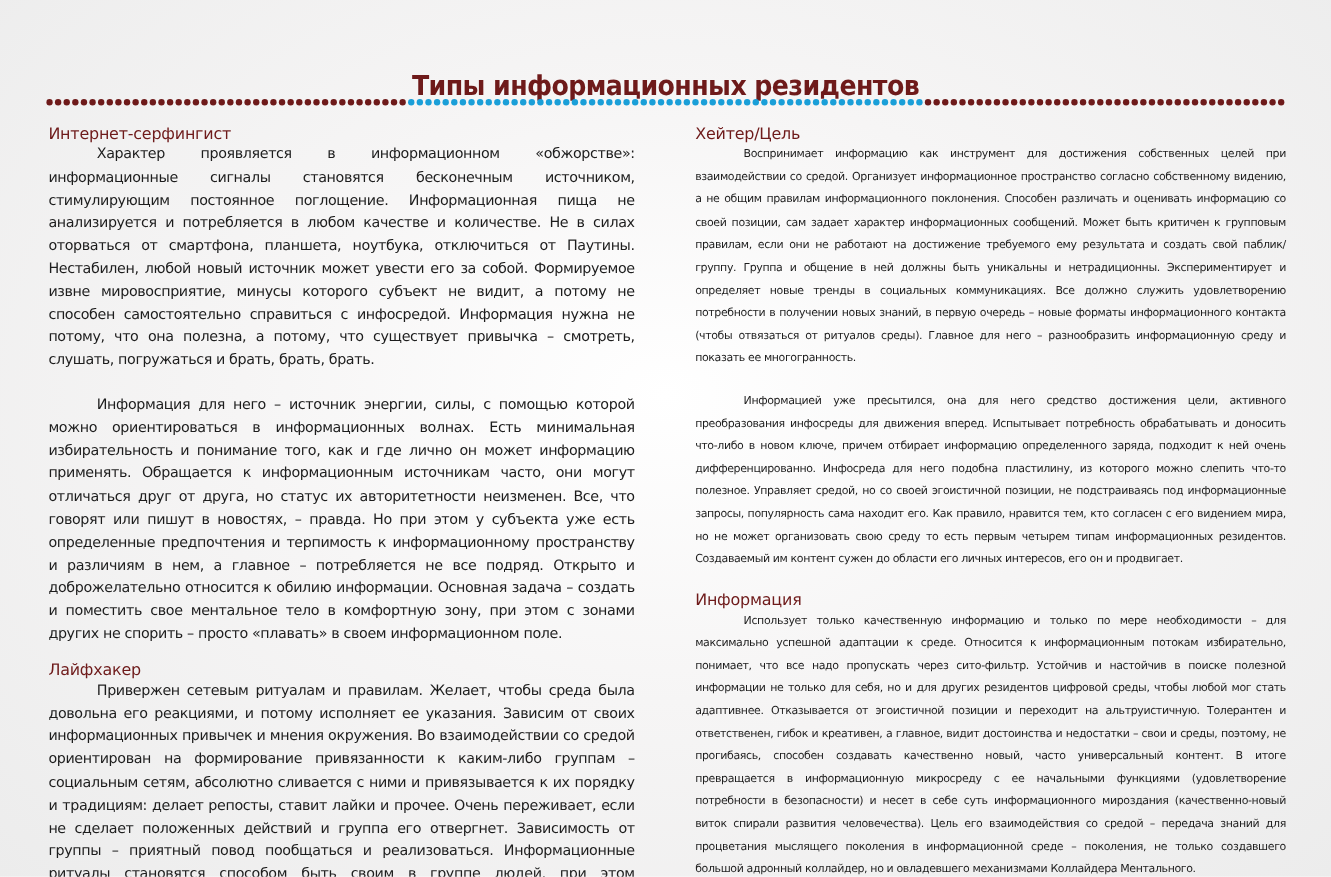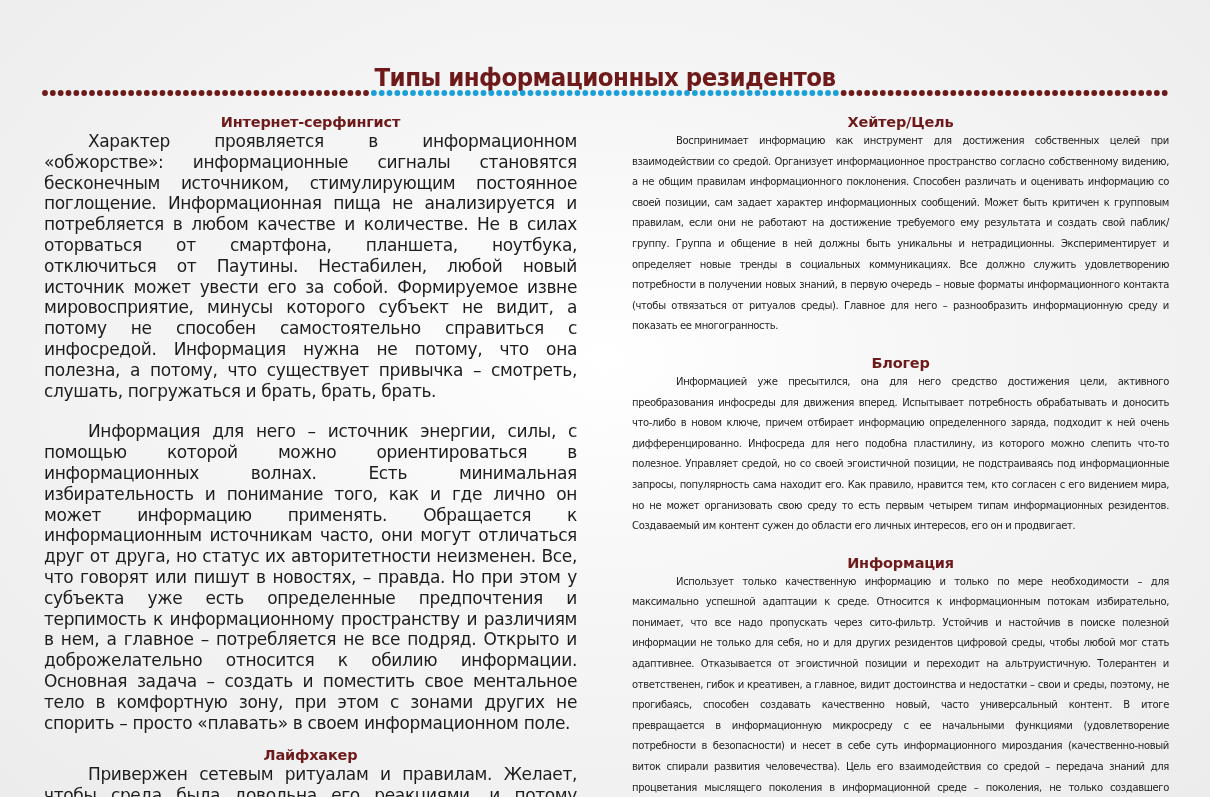--- a/index.html
+++ b/index.html
@@ -19,29 +19,29 @@
     letter-spacing: -0.6px;
     transform: scaleX(0.92);
   }
   .divider { position: absolute; top: 89px; left: 42px; width: 1128px; height: 8px; }
   .divider svg { display: block; }
   .col { position: absolute; top: 114px; }
   .col-left { left: 44px; width: 533px; }
   .col-right { left: 632px; width: 537px; }
   .section { margin: 0; }
   .section h2 {
-    margin: 0 0 1px 0; text-align: center;
-    font-family: "DejaVu Sans", sans-serif;
-    font-weight: bold; font-size: 14.5px; color: #6e1a1a;
+    margin: 0 0 1px 0; 
+    font-family: "DejaVu Sans", sans-serif;
+    font-weight: normal; font-size: 14.5px; color: #6e1a1a;
     letter-spacing: -0.2px;
   }
   .section p {
     margin: 0; text-align: justify; text-indent: 44px;
     font-family: "DejaVu Sans", sans-serif;
-    font-size: 17px; line-height: 20.8px; letter-spacing: -0.35px;
+    font-size: 13px; line-height: 20.8px; letter-spacing: -0.35px;
   }
   .col-right .section p { font-size: 10px; line-height: 20.6px; }
 </style>
 </head>
 <body>
 
 <h1 class="page-title">Типы информационных резидентов</h1>
 
 <div class="divider">
   <svg id="divider-svg" width="1128" height="8">
@@ -205,20 +205,19 @@
     <p>Привержен сетевым ритуалам и правилам. Желает, чтобы среда была довольна его реакциями, и потому исполняет ее указания. Зависим от своих информационных привычек и мнения окружения. Во взаимодействии со средой ориентирован на формирование привязанности к каким-либо группам – социальным сетям, абсолютно сливается с ними и привязывается к их порядку и традициям: делает репосты, ставит лайки и прочее. Очень переживает, если не сделает положенных действий и группа его отвергнет. Зависимость от группы – приятный повод пообщаться и реализоваться. Информационные ритуалы становятся способом быть своим в группе людей, при этом собственная идентичность размыта. Вступая в некую группу и оставляя свой отзыв в ней, вливается в общность и демонстрирует свое согласие и свою схожесть с теми, кто ему нравится, а в ответ получает похвалу. Информация выступает как способ привязки к значимому кругу медийных лиц.</p>
   </section>
 </div>
 
 <div class="col col-right">
   <section class="section">
     <h2>Хейтер/Цель</h2>
     <p>Воспринимает информацию как инструмент для достижения собственных целей при взаимодействии со средой. Организует информационное пространство согласно собственному видению, а не общим правилам информационного поклонения. Способен различать и оценивать информацию со своей позиции, сам задает характер информационных сообщений. Может быть критичен к групповым правилам, если они не работают на достижение требуемого ему результата и создать свой паблик/группу. Группа и общение в ней должны быть уникальны и нетрадиционны. Экспериментирует и определяет новые тренды в социальных коммуникациях. Все должно служить удовлетворению потребности в получении новых знаний, в первую очередь – новые форматы информационного контакта (чтобы отвязаться от ритуалов среды). Главное для него – разнообразить информационную среду и показать ее многогранность.</p>
   </section>
   <section class="section" style="margin-top:18px">
-    <h2>Блогер</h2>
     <p>Информацией уже пресытился, она для него средство достижения цели, активного преобразования инфосреды для движения вперед. Испытывает потребность обрабатывать и доносить что-либо в новом ключе, причем отбирает информацию определенного заряда, подходит к ней очень дифференцированно. Инфосреда для него подобна пластилину, из которого можно слепить что-то полезное. Управляет средой, но со своей эгоистичной позиции, не подстраиваясь под информационные запросы, популярность сама находит его. Как правило, нравится тем, кто согласен с его видением мира, но не может организовать свою среду то есть первым четырем типам информационных резидентов. Создаваемый им контент сужен до области его личных интересов, его он и продвигает.</p>
   </section>
   <section class="section" style="margin-top:18px">
     <h2>Информация</h2>
     <p>Использует только качественную информацию и только по мере необходимости – для максимально успешной адаптации к среде. Относится к информационным потокам избирательно, понимает, что все надо пропускать через сито-фильтр. Устойчив и настойчив в поиске полезной информации не только для себя, но и для других резидентов цифровой среды, чтобы любой мог стать адаптивнее. Отказывается от эгоистичной позиции и переходит на альтруистичную. Толерантен и ответственен, гибок и креативен, а главное, видит достоинства и недостатки – свои и среды, поэтому, не прогибаясь, способен создавать качественно новый, часто универсальный контент. В итоге превращается в информационную микросреду с ее начальными функциями (удовлетворение потребности в безопасности) и несет в себе суть информационного мироздания (качественно-новый виток спирали развития человечества). Цель его взаимодействия со средой – передача знаний для процветания мыслящего поколения в информационной среде – поколения, не только создавшего большой адронный коллайдер, но и овладевшего механизмами Коллайдера Ментального.</p>
   </section>
 </div>
 
 </body></html>

